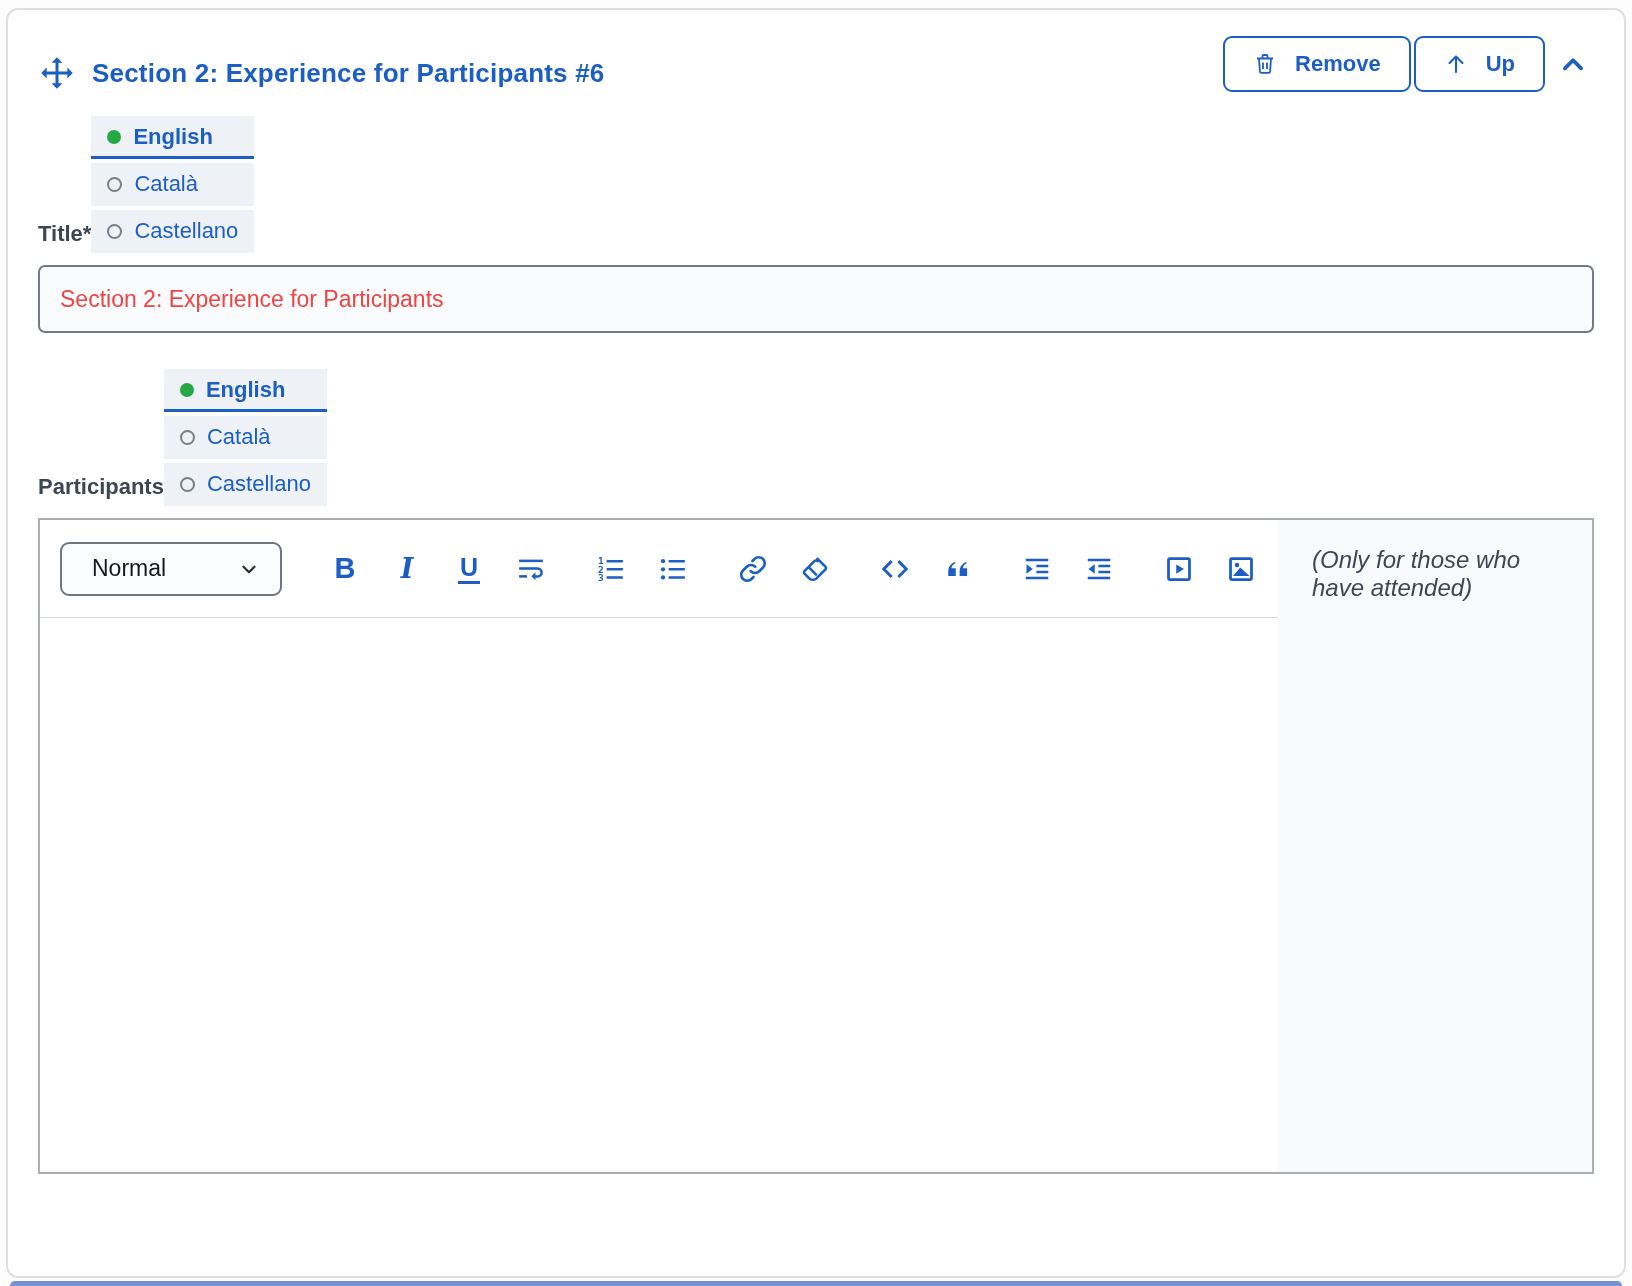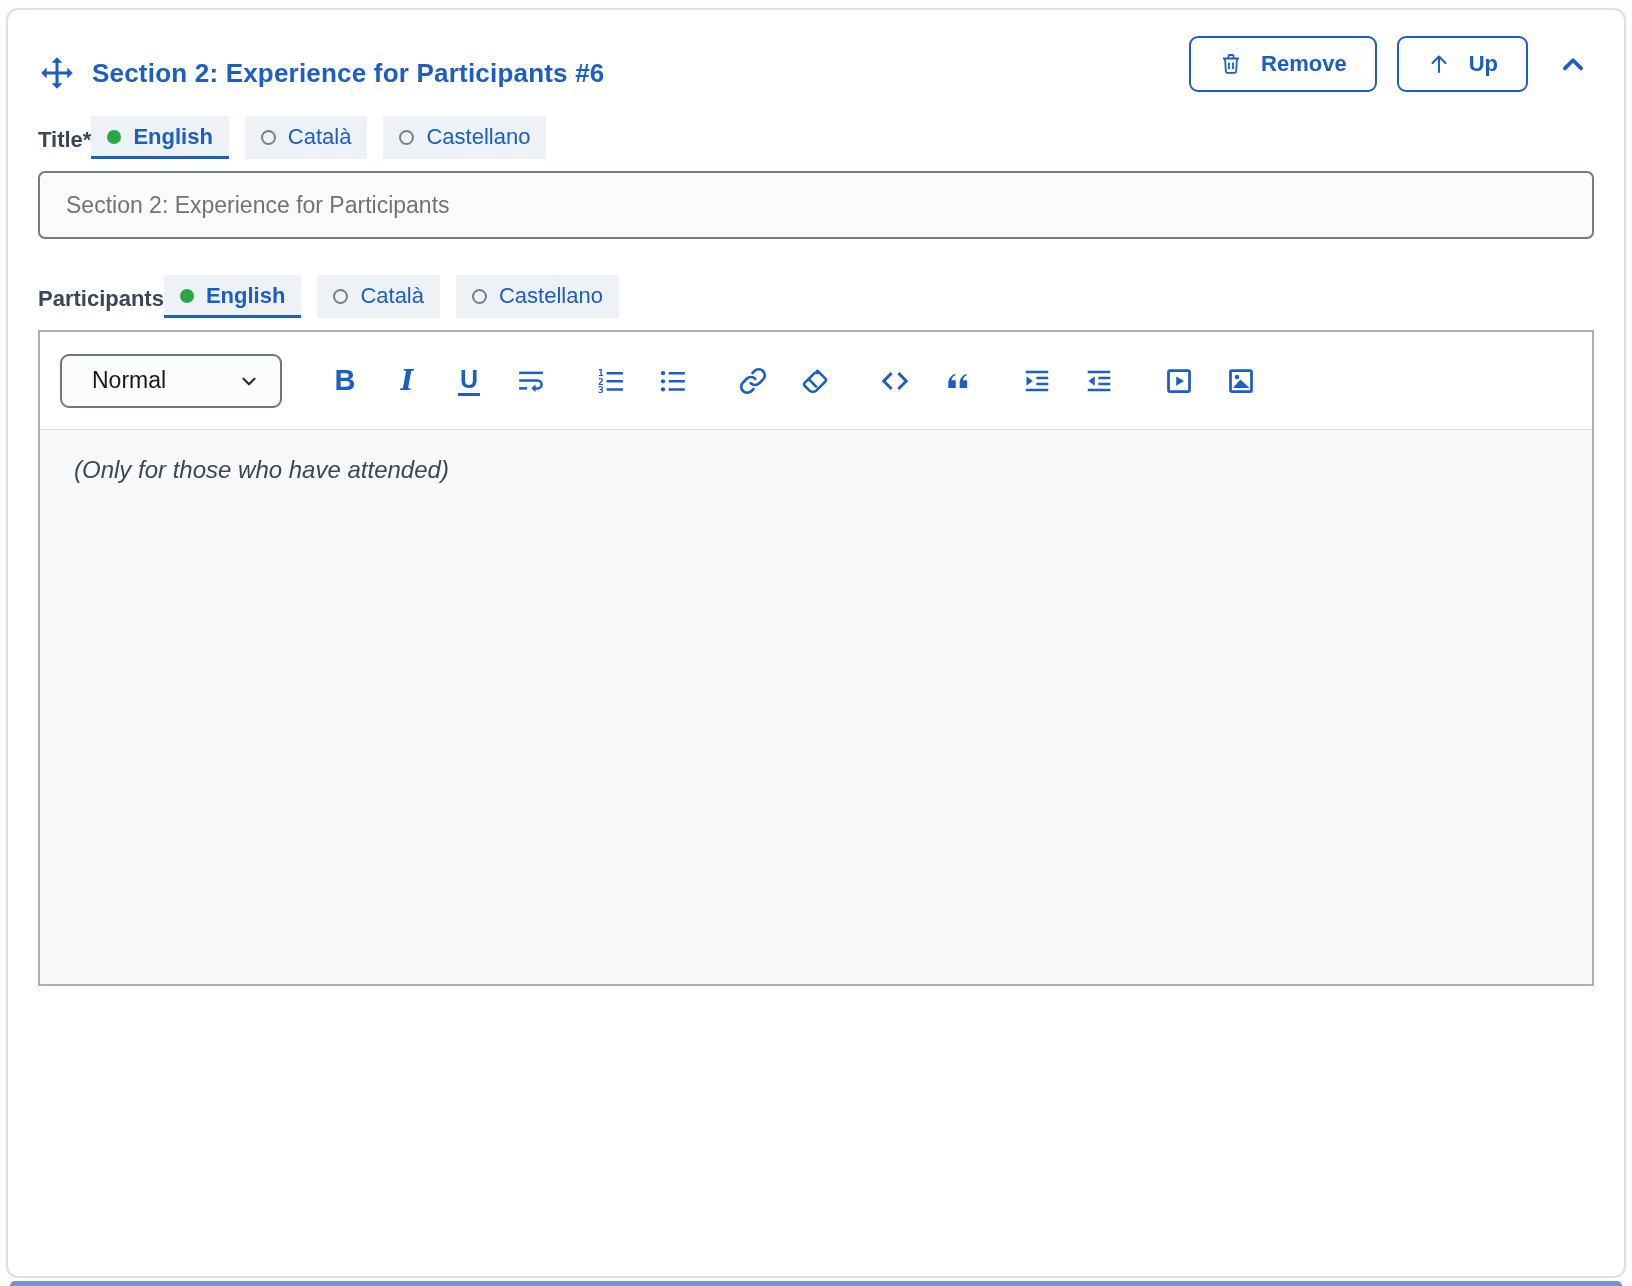--- a/index.html
+++ b/index.html
@@ -10,54 +10,54 @@
     position:absolute; left:6px; top:8px; width:1620px; height:1270px;
     background:#ffffff; border:2px solid #dcdfe3; border-radius:12px;
     padding:26px 30px 0 30px;
   }
 
   
   .card-header { display:flex; justify-content:space-between; align-items:flex-end; height:56px; }
   .header-left { display:flex; align-items:center; gap:16px; color:#1b5ec4; }
   .move-handle { width:38px; height:38px; display:grid; place-items:center; cursor:move; color:#1b5ec4; }
   .section-title { font-size:26px; font-weight:700; color:#1b5ec4; letter-spacing:.2px; }
-  .header-actions { display:flex; align-items:center; gap:20px; }
+  .header-actions { display:flex; align-items:center; gap:3px; }
   .action-btn {
     display:flex; align-items:center; gap:18px; background:#fff; cursor:pointer;
     border:2px solid #1b5ec4; border-radius:9px; color:#1b5ec4;
     font-family:"Liberation Sans",sans-serif; font-size:22px; font-weight:700;
     padding:12px 28px; height:56px;
   }
   .collapse-btn { background:none; border:none; color:#1b5ec4; cursor:pointer; width:42px; height:42px; display:grid; place-items:center; margin-left:4px; }
 
   
   .field-row { display:flex; justify-content:flex-start; align-items:flex-end; }
   .row-title { margin-top:24px; }
   .row-description { margin-top:36px; }
   .field-label { font-size:22px; font-weight:700; color:#3b4754; padding-bottom:6px; }
-  .lang-tabs { display:flex; gap:16px; }
+  .lang-tabs { display:flex; gap:4px;flex-direction:column; }
   .lang-tab {
     display:flex; align-items:center; gap:12px; background:#eef1f5; cursor:pointer;
     border:none; border-bottom:3px solid transparent; padding:8px 16px 6px 16px;
     font-family:"Liberation Sans",sans-serif; font-size:22px; color:#1b5ec4;
   }
   .lang-tab.active { font-weight:700; border-bottom-color:#1b5ec4; }
   .dot-active { width:14px; height:14px; border-radius:50%; background:#28a745; }
   .dot-inactive { width:15px; height:15px; border-radius:50%; background:transparent; border:2px solid #76808a; }
 
   
   .title-input {
     margin-top:12px; width:100%; height:68px;
     background:#fafbfc; border:2px solid #747b82; border-radius:7px;
-    font-family:"Liberation Sans",sans-serif; font-size:23px; color:#737373;
-    padding:0 26px;
-  }
-
-  
-  .editor { margin-top:12px; border:2px solid #aab0b6; height:656px; display:flex; flex-direction:column; background:#fff; }
+    font-family:"Liberation Sans",sans-serif; font-size:23px; color:#ef4444;
+    padding:0 20px;
+  }
+
+  
+  .editor { margin-top:12px; border:2px solid #aab0b6; height:656px; display:flex; flex-direction:row; background:#fff; }
   .editor-toolbar { display:flex; align-items:center; height:98px; padding:0 20px; background:#ffffff; border-bottom:1px solid #d8dbdf; flex-shrink:0; }
   .style-dropdown {
     display:flex; align-items:center; justify-content:space-between; cursor:pointer;
     width:222px; height:54px; padding:0 20px 0 30px;
     background:#fbfcfe; border:2px solid #6f767d; border-radius:9px;
     font-family:"Liberation Sans",sans-serif; font-size:23px; color:#17191c;
   }
   .tb-group { display:flex; align-items:center; gap:28px; margin-left:46px; }
   .tb-btn {
     width:34px; height:34px; background:none; border:none; cursor:pointer;

